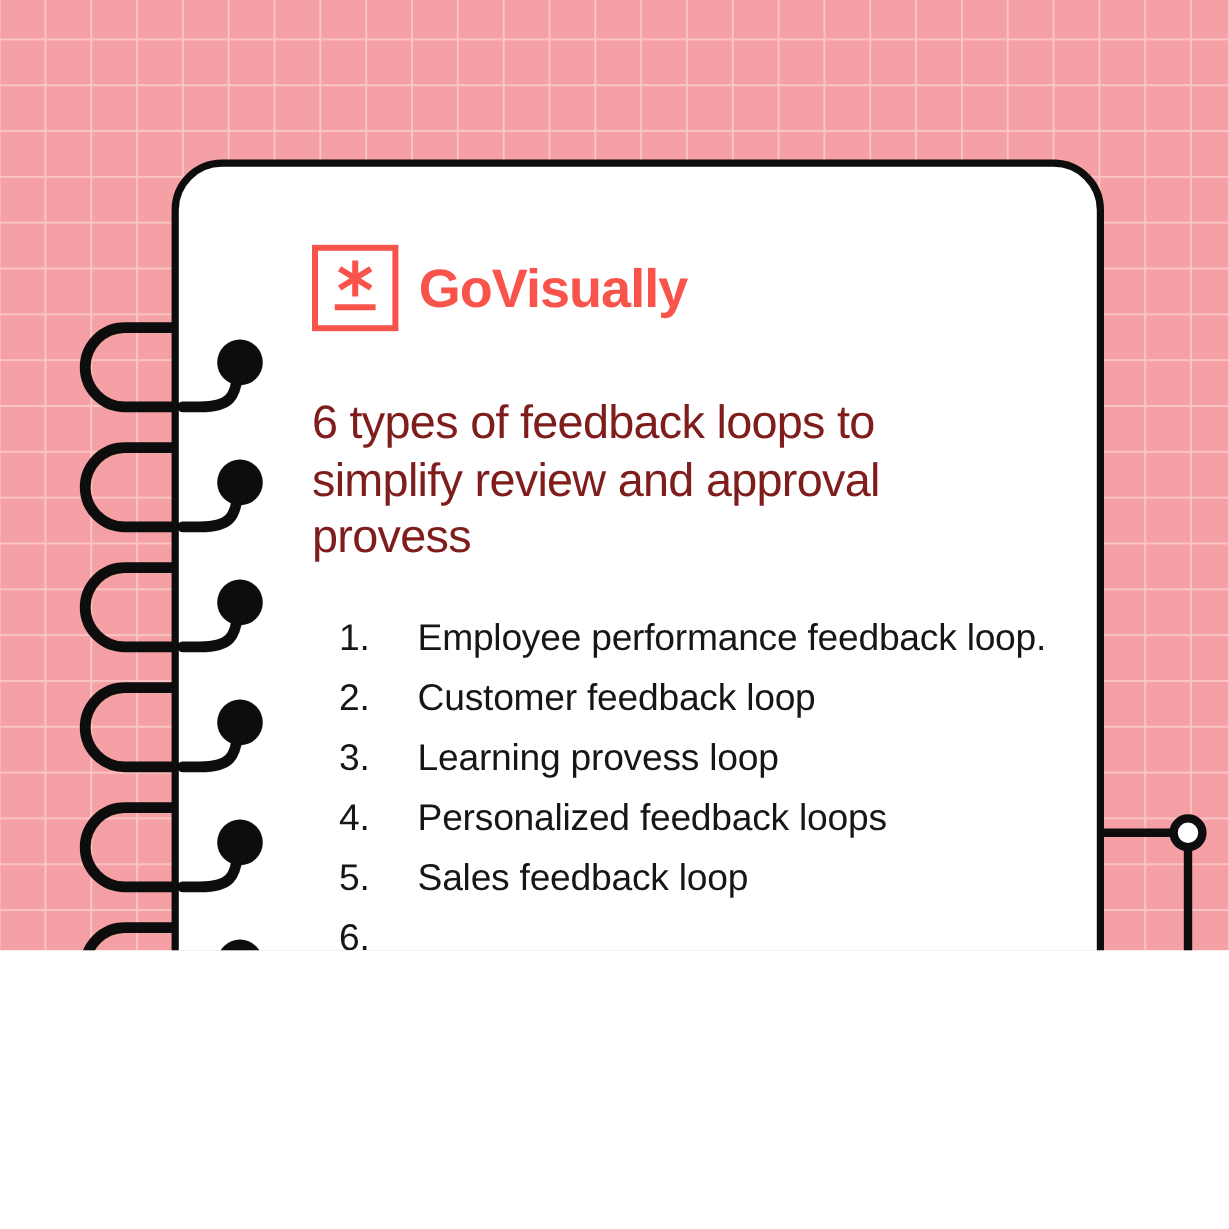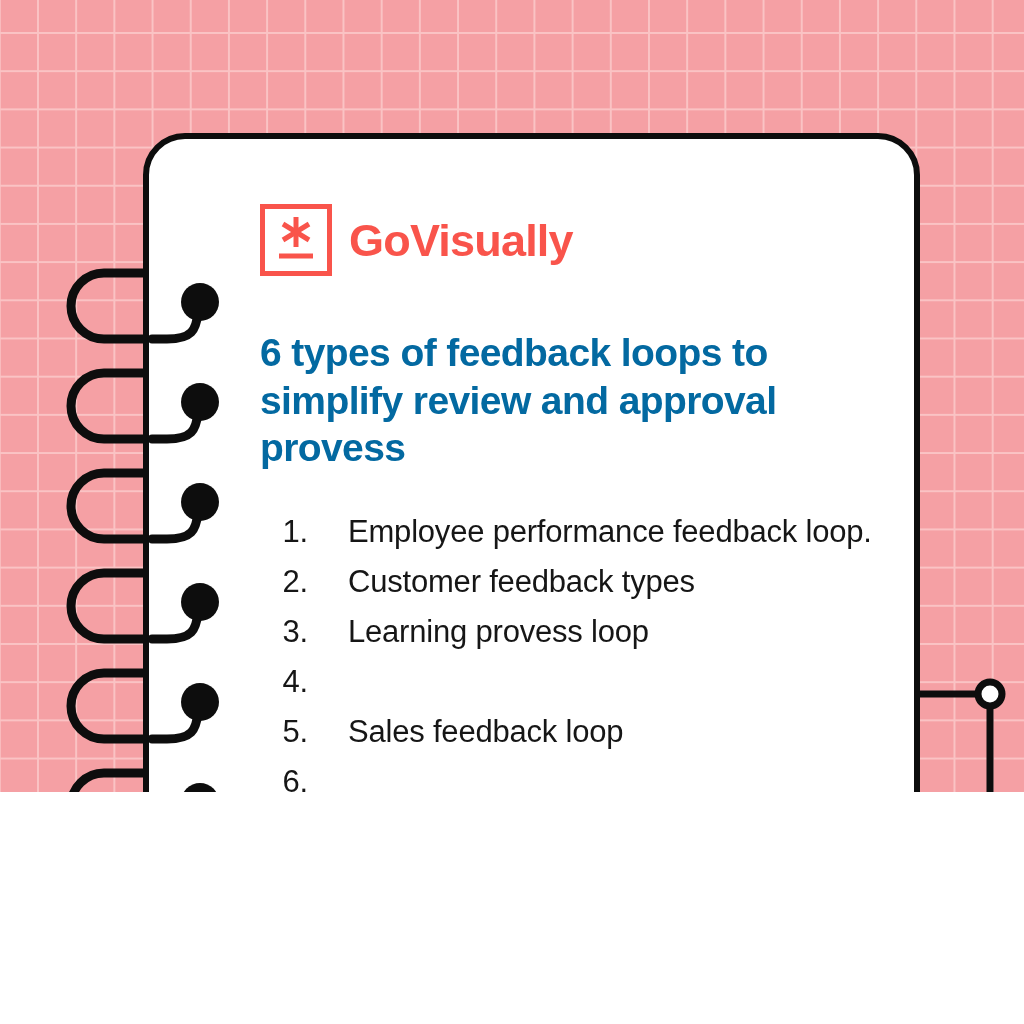--- a/index.html
+++ b/index.html
@@ -86,22 +86,22 @@
     color: #F9544B;
     letter-spacing: -0.8px;
     line-height: 1;
     white-space: nowrap;
   }
 
   
   .headline {
     margin-top: 50px;
     font-size: 39px;
-    font-weight: 700;
-    color: #0369a1;
+    font-weight: 400;
+    color: #7f1d1d;
     line-height: 1.22;
     letter-spacing: -0.6px;
     max-width: 590px;
   }
 
   
   .list {
     margin-top: 44px;
     list-style: none;
     padding: 0;
@@ -170,28 +170,29 @@
 
       <h1 class="headline">6 types of feedback loops to simplify review and approval provess</h1>
 
       <ol class="list">
         <li class="list-item">
           <span class="list-num">1.</span>
           <span class="list-text">Employee performance feedback loop.</span>
         </li>
         <li class="list-item">
           <span class="list-num">2.</span>
-          <span class="list-text">Customer feedback types</span>
+          <span class="list-text">Customer feedback loop</span>
         </li>
         <li class="list-item">
           <span class="list-num">3.</span>
           <span class="list-text">Learning provess loop</span>
         </li>
         <li class="list-item">
           <span class="list-num">4.</span>
+          <span class="list-text">Personalized feedback loops</span>
         </li>
         <li class="list-item">
           <span class="list-num">5.</span>
           <span class="list-text">Sales feedback loop</span>
         </li>
         <li class="list-item">
           <span class="list-num">6.</span>
         </li>
       </ol>
 

